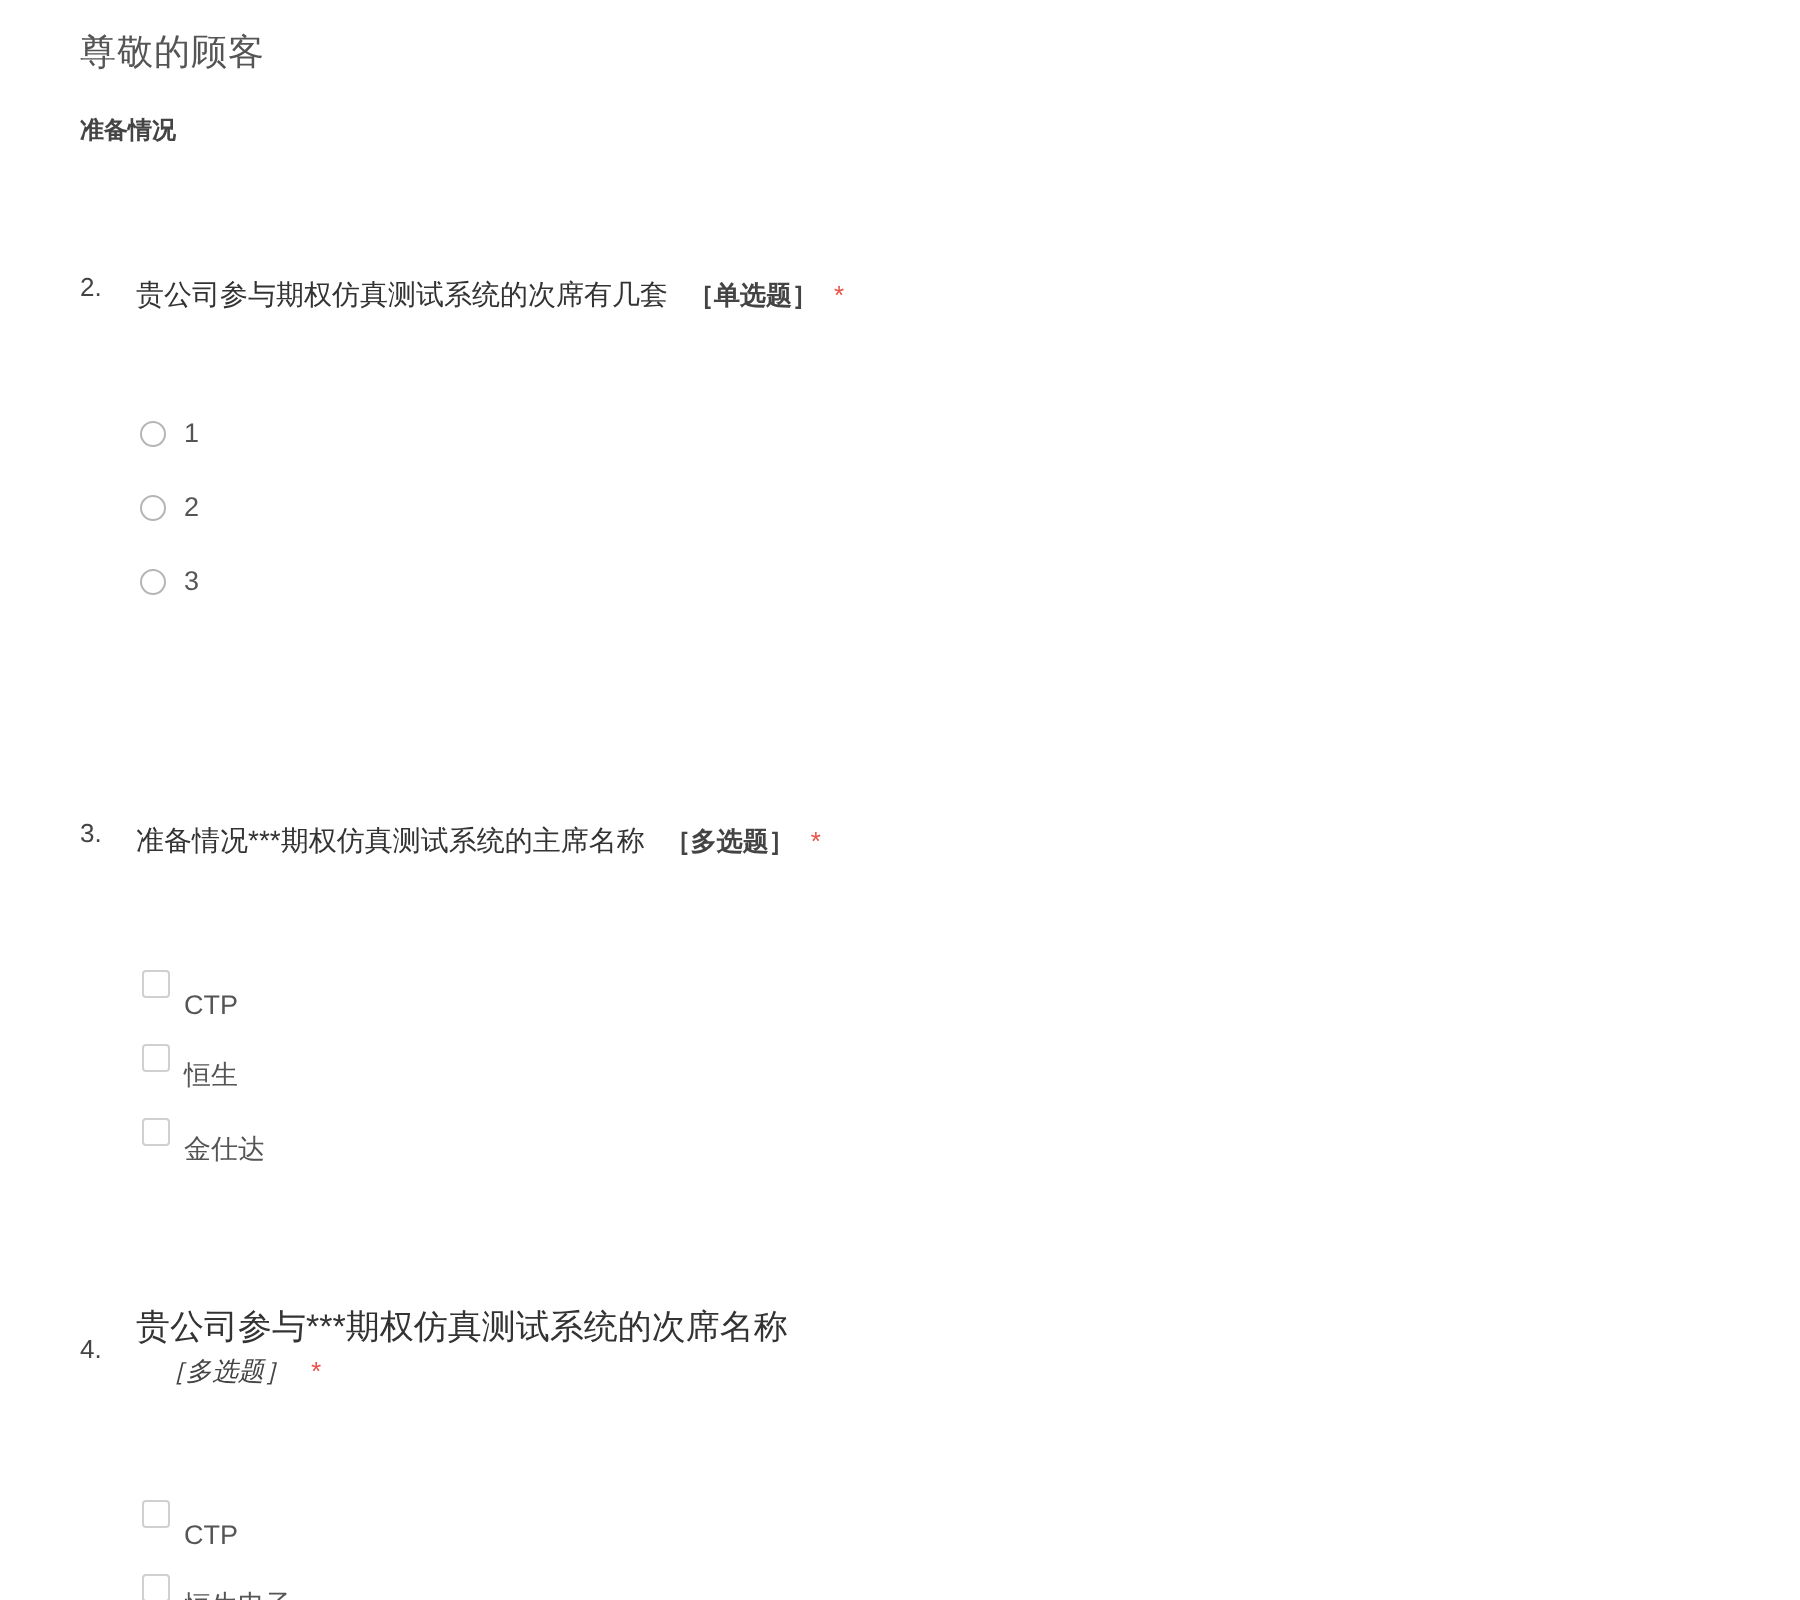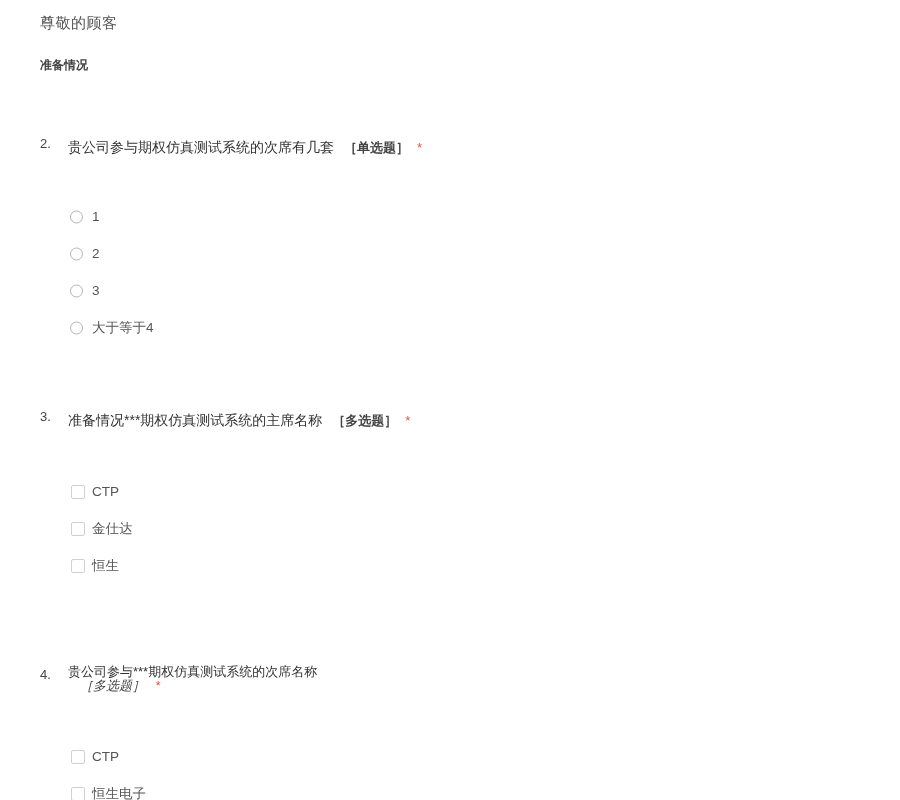--- a/index.html
+++ b/index.html
@@ -18,21 +18,21 @@
     width: 900px;
     height: 800px;
     background: #ffffff;
   }
 
   
   .survey-title {
     position: absolute;
     left: 40px;
     top: 14px;
-    font-size: 15px;
+    font-size: 18px;
     color: #555555;
     letter-spacing: 0.5px;
   }
   .survey-subtitle {
     position: absolute;
     left: 40px;
     top: 57px;
     font-size: 12px;
     color: #444444;
     font-weight: bold;
@@ -75,21 +75,21 @@
     left: 0;
     width: 900px;
   }
   .opt {
     position: relative;
     height: 37px;
     padding-left: 70px;
     display: flex;
     align-items: center;
   }
-  .opt-checkboxes .opt { height: 37px; }
+  .opt-checkboxes .opt { height: 37px; align-items: flex-end; }
 
   .radio-mark {
     position: absolute;
     left: 70px;
     top: 50%;
     transform: translateY(-50%);
     width: 13px;
     height: 13px;
     border: 1px solid #b5b5b5;
     border-radius: 50%;
@@ -146,51 +146,47 @@
       <span class="opt-label">1</span>
     </div>
     <div class="opt">
       <span class="radio-mark"></span>
       <span class="opt-label">2</span>
     </div>
     <div class="opt">
       <span class="radio-mark"></span>
       <span class="opt-label">3</span>
     </div>
-    <div class="opt">
-      <span class="radio-mark"></span>
-      <span class="opt-label">大于等于4</span>
-    </div>
   </div>
 
   <div class="question" style="top:409px;">
     <div class="q-num">3.</div>
     <div class="q-text">
       <span>准备情况***期权仿真测试系统的主席名称</span><span class="q-type">［多选题］</span><span class="q-required">*</span>
     </div>
   </div>
 
   <div class="opt-list opt-checkboxes" style="top:473px;">
     <div class="opt">
       <span class="check-mark"></span>
       <span class="opt-label">CTP</span>
     </div>
     <div class="opt">
       <span class="check-mark"></span>
+      <span class="opt-label">恒生</span>
+    </div>
+    <div class="opt">
+      <span class="check-mark"></span>
       <span class="opt-label">金仕达</span>
-    </div>
-    <div class="opt">
-      <span class="check-mark"></span>
-      <span class="opt-label">恒生</span>
     </div>
   </div>
 
   <div class="question" style="top:650px;">
     <div class="q-num" style="top:17px;">4.</div>
-    <div class="q-text" style="left:68px; top:12px; font-size:13px;">贵公司参与***期权仿真测试系统的次席名称</div>
+    <div class="q-text" style="left:68px; top:0px; font-size:17px;">贵公司参与***期权仿真测试系统的次席名称</div>
     <div class="q4-line2" style="top:27px;">
       <span>［多选题］</span><span class="q-required">*</span>
     </div>
   </div>
 
   <div class="opt-list opt-checkboxes" style="top:738px;">
     <div class="opt">
       <span class="check-mark"></span>
       <span class="opt-label">CTP</span>
     </div>

